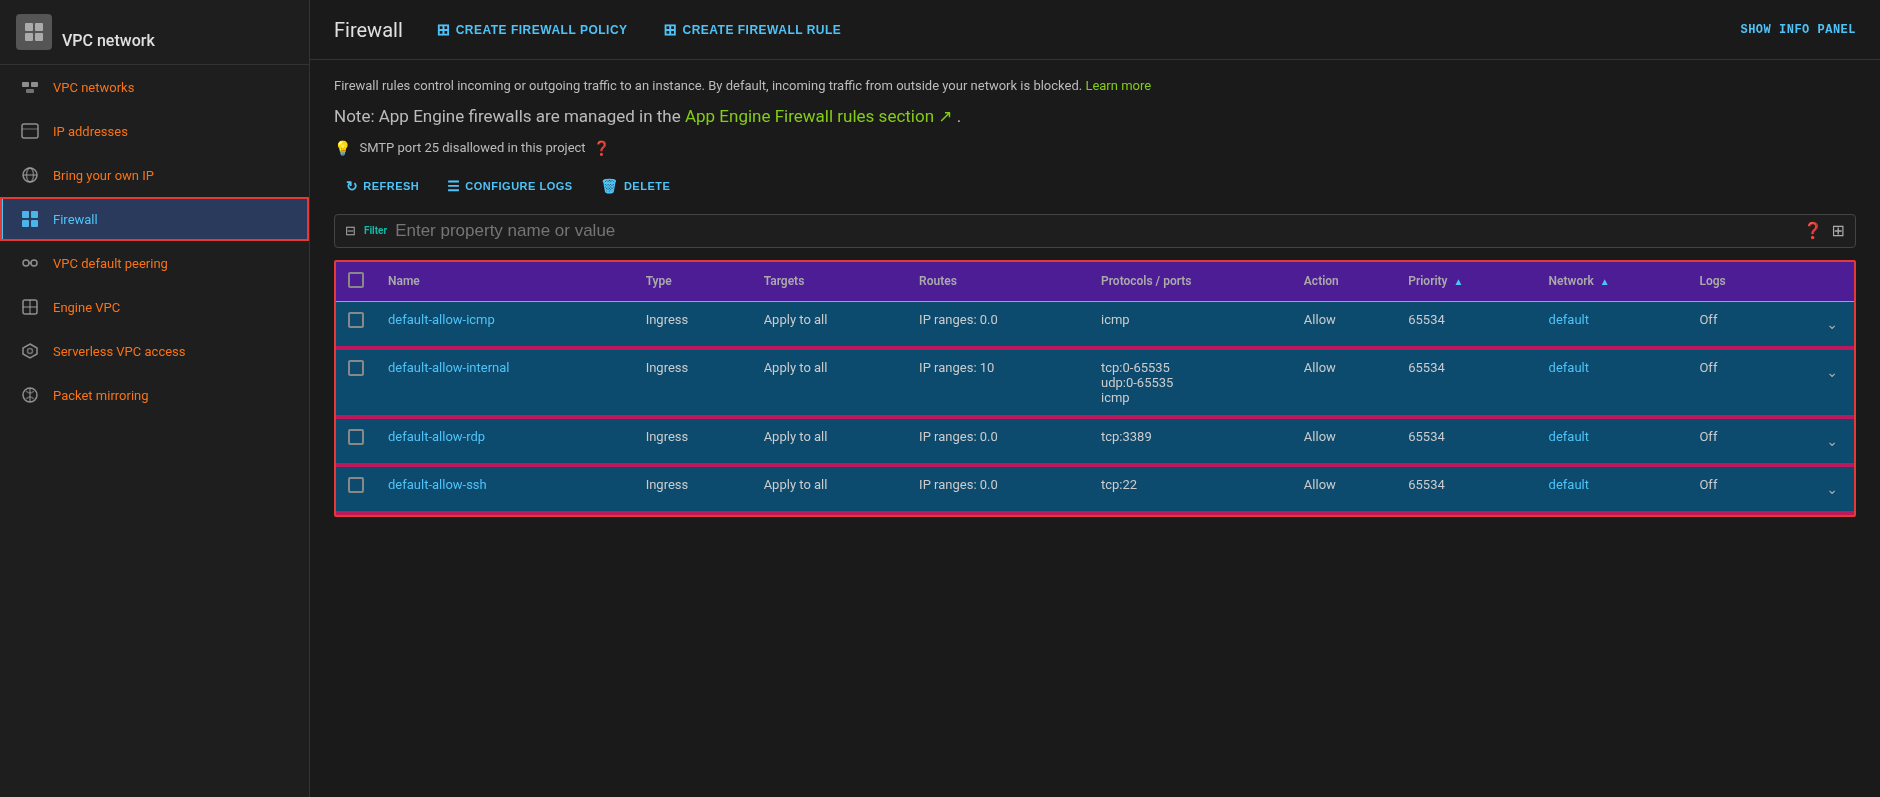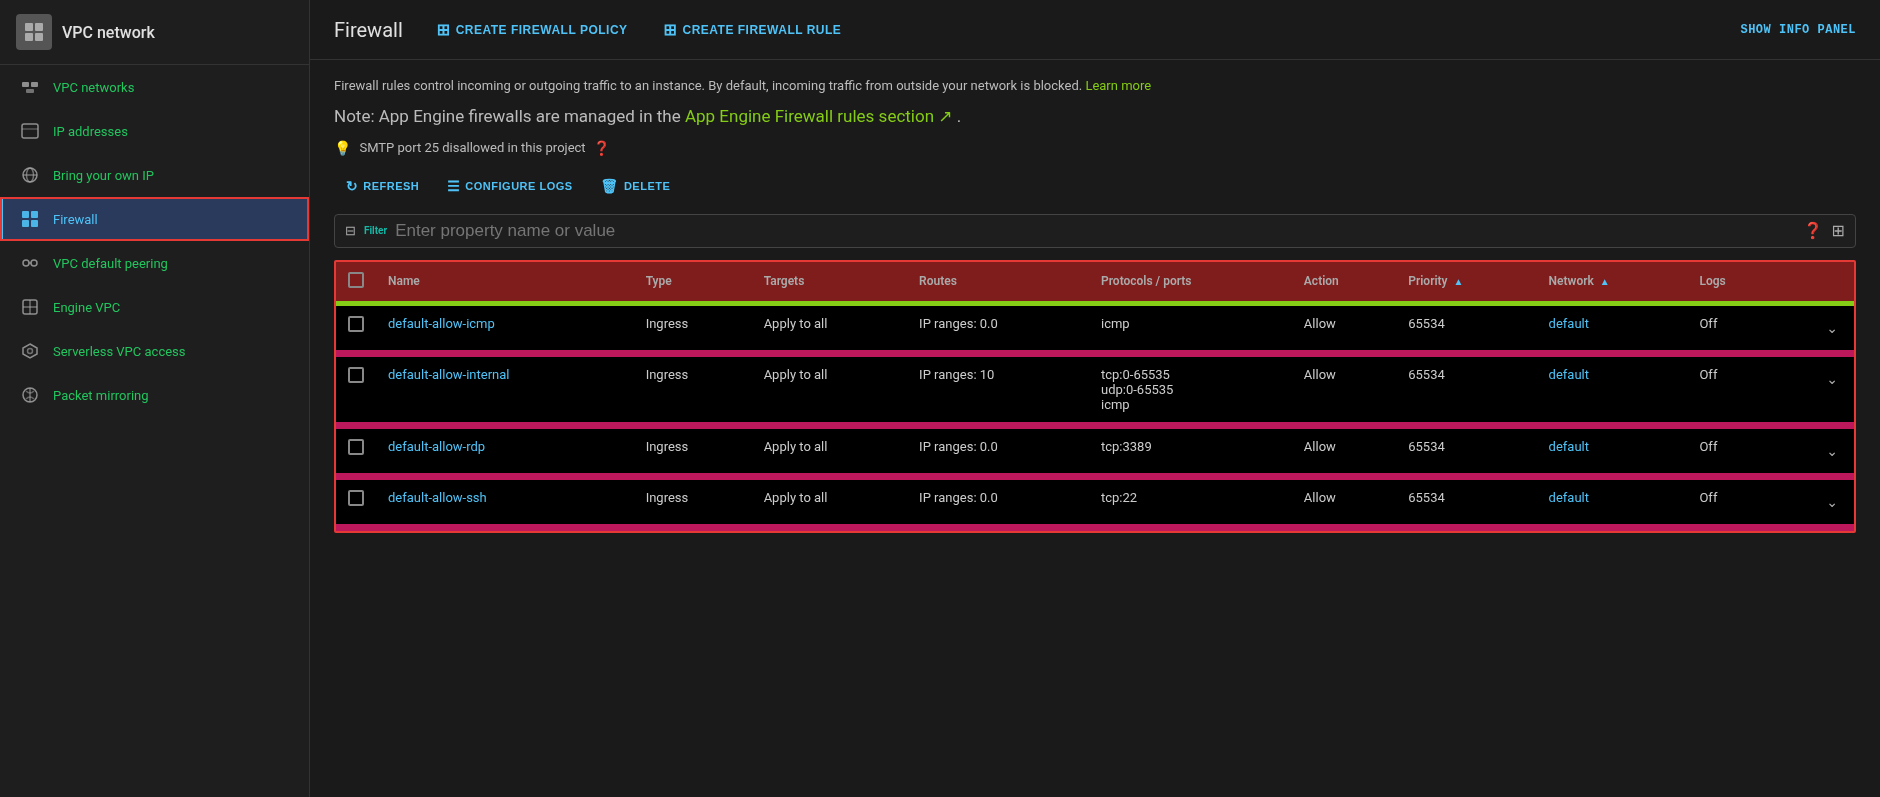--- a/index.html
+++ b/index.html
@@ -17,21 +17,21 @@
       width: 310px;
       min-width: 310px;
       background: #1e1e1e;
       border-right: 1px solid #333;
       display: flex;
       flex-direction: column;
       overflow-y: auto;
     }
     .sidebar-header {
       display: flex;
-      align-items: center;
+      align-items: flex-end;
       padding: 14px 16px;
       border-bottom: 1px solid #333;
     }
     .sidebar-header-icon {
       width: 36px;
       height: 36px;
       background: #555;
       border-radius: 4px;
       margin-right: 10px;
       display: flex;
@@ -44,21 +44,21 @@
     .sidebar-header-title {
       font-size: 16px;
       color: #e0e0e0;
       font-weight: 500;
     }
     .sidebar-item {
       display: flex;
       align-items: center;
       padding: 11px 16px;
       cursor: pointer;
-      color: #22c55e;
+      color: #f97316;
       border-left: 3px solid transparent;
       position: relative;
     }
     .sidebar-item.active {
       background: #2a3a5c;
       border-left: 3px solid #4fc3f7;
       color: #4fc3f7;
     }
     .sidebar-item.active .sidebar-item-label {
       color: #4fc3f7;
@@ -236,38 +236,38 @@
     .table-container {
       border: 2px solid #e53935;
       border-radius: 2px;
       overflow: hidden;
     }
     table {
       width: 100%;
       border-collapse: collapse;
     }
     thead tr {
-      border-bottom: 5px solid #84cc16;
-      background: #7f1d1d;
+      border-bottom: 1px solid #84cc16;
+      background: #4c1d95;
     }
     th {
       padding: 10px 12px;
       text-align: left;
       font-size: 12px;
       font-weight: 600;
       color: #aaa;
       white-space: nowrap;
     }
     th.check-col { width: 40px; }
     th.name-col { min-width: 120px; }
     th.sortable { cursor: pointer; }
     .sort-icon { color: #4fc3f7; font-size: 10px; margin-left: 3px; }
     tbody tr {
-      border-bottom: 7px solid #be185d;
-      background: #000000;
+      border-bottom: 4px solid #be185d;
+      background: #0c4a6e;
     }
     td {
       padding: 10px 12px;
       font-size: 13px;
       color: #ccc;
       vertical-align: top;
     }
     td.check-col { width: 40px; }
     .checkbox {
       width: 16px;

